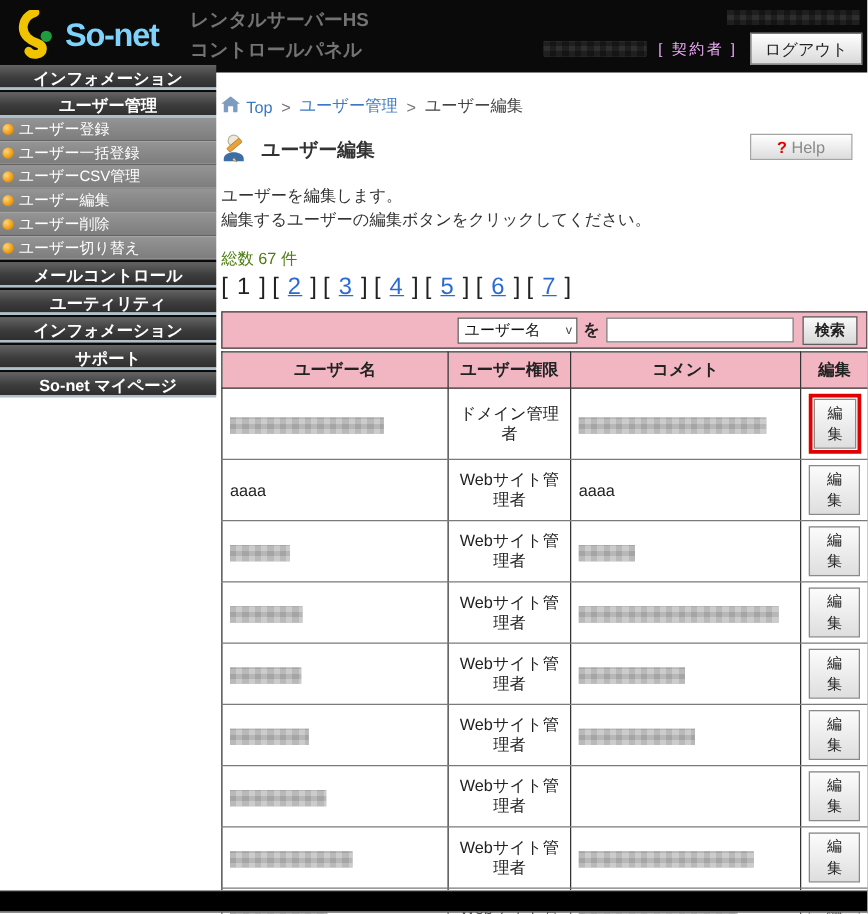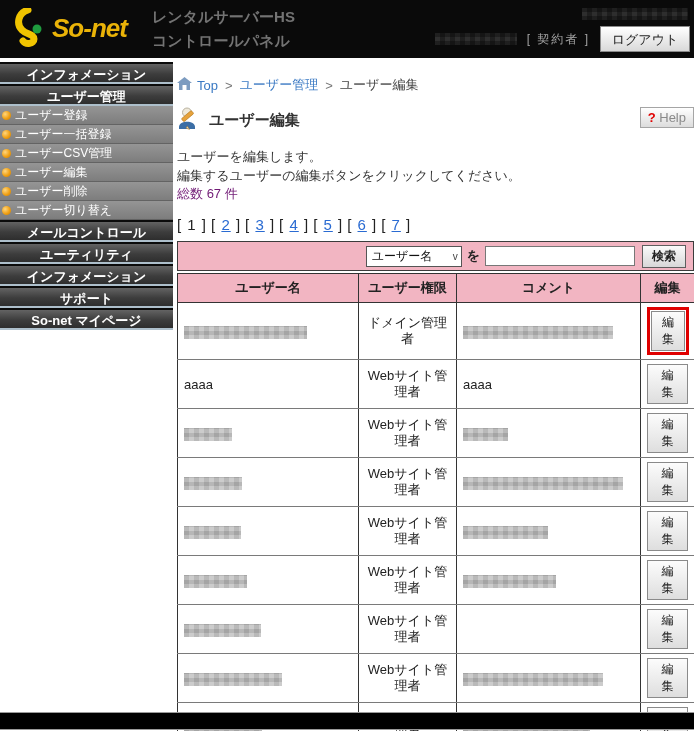--- a/index.html
+++ b/index.html
@@ -4,59 +4,59 @@
 <style>
   * { box-sizing: border-box; }
   html,body { margin:0; padding:0; }
   body {
     width:694px; height:731px; position:relative; background:#fff;
     font-family:"Liberation Sans","DejaVu Sans",sans-serif; color:#222; overflow:hidden;
   }
   
   .topbar { position:absolute; top:0; left:0; width:694px; height:58px; background:#0a0a0a; }
   .brand { position:absolute; left:12px; top:8px; display:flex; align-items:center; }
-  .brand-word { color:#eab308; font-weight:bold; font-style:italic; font-size:26px; letter-spacing:-1px; margin-left:4px; }
+  .brand-word { color:#7dd3fc; font-weight:bold; font-size:26px; letter-spacing:-1px; margin-left:4px; }
   .service-title { position:absolute; left:152px; top:5px; color:#737373; font-size:15px; line-height:24px; font-weight:bold; }
   .redact-dark { display:inline-block; height:12px;
     background: repeating-linear-gradient(90deg, #454545 0 5px, #2e2e2e 5px 10px),
                 repeating-linear-gradient(0deg, #3a3a3a 0 4px, #555 4px 8px);
     background-blend-mode:overlay; }
   .hdr-blur1 { position:absolute; right:6px; top:8px; width:106px; }
   .hdr-line2 { position:absolute; right:4px; top:26px; display:flex; align-items:center; }
   .hdr-blur2 { width:82px; margin-right:10px; }
-  .account-type { color:#a3a3a3; font-size:12px; letter-spacing:2px; margin-right:10px; white-space:nowrap; }
+  .account-type { color:#f0abfc; font-size:12px; letter-spacing:2px; margin-right:10px; white-space:nowrap; }
   .logout-btn { width:90px; height:26px; background:linear-gradient(180deg,#ffffff,#d9d9d9);
     border:1px solid #8a8a8a; font-size:13px; color:#222; text-align:center; line-height:24px; cursor:pointer;
     font-family:inherit; }
   
-  .sidebar { position:absolute; left:0; top:62px; width:173px; }
+  .sidebar { position:absolute; left:0; top:50px; width:173px; }
   .nav-header { height:22px; line-height:22px; text-align:center; color:#fff; font-weight:bold; font-size:13px;
     background:linear-gradient(180deg,#636363 0%,#3d3d3d 55%,#2e2e2e 100%);
     border-top:2px solid #0b0b0b; border-bottom:2px solid #adbfcb; cursor:pointer; }
   .nav-sub { height:19px; line-height:19px; color:#fff; font-size:12px; padding-left:15px; position:relative;
     background:linear-gradient(180deg,#959595,#7d7d7d); border-bottom:1px solid #636363; cursor:pointer; white-space:nowrap; }
   .bullet { position:absolute; left:2px; top:5px; width:9px; height:9px; border-radius:50%;
     background:radial-gradient(circle at 35% 35%, #ffd67e 0%, #f0a014 55%, #c97a00 100%); }
   
   .main { position:absolute; left:177px; top:62px; width:517px; }
   .breadcrumb { margin-top:14px; font-size:13px; color:#555; display:flex; align-items:center; }
   .breadcrumb .sep { margin:0 7px; color:#777; }
   .crumb-link { color:#3a79c3; text-decoration:none; cursor:pointer; }
   .crumb-current { color:#444; }
   .home-icon { margin-right:5px; display:inline-block; }
   .title-row { margin-top:13px; height:27px; position:relative; display:flex; align-items:center; }
   .page-title { font-size:15px; font-weight:bold; color:#333; margin-left:6px; }
-  .help-btn { position:absolute; right:0; top:0; height:21px; padding:0 7px; line-height:19px;
+  .help-btn { position:absolute; right:12px; top:0; height:21px; padding:0 21px; line-height:19px;
     background:linear-gradient(180deg,#ffffff,#dcdcdc); border:1px solid #a5a5a5; font-size:13px; cursor:pointer;
     font-family:inherit; }
   .help-q { color:#e00000; font-weight:bold; }
   .help-word { color:#8a8a8a; }
   .description { margin-top:13px; font-size:13px; color:#333; line-height:19px; }
-  .total-line { margin-top:0; font-size:13px; color:#701a75; }
-  .pagination { margin-top:13px; font-size:15px; color:#222; }
+  .total-line { margin-top:13px; font-size:13px; color:#4d7c0f; }
+  .pagination { margin-top:3px; font-size:19px; color:#222; }
   .page-slot { margin-right:4px; letter-spacing:1px; }
   .page-link { color:#2a6bd2; text-decoration:underline; cursor:pointer; }
   .page-current { color:#222; }
   
   .search-bar { margin-top:8px; height:30px; background:#f2b5c2; border:1px solid #3c3c3c;
     display:flex; align-items:center; justify-content:flex-end; padding-right:7px; }
   .select-box { width:96px; height:21px; background:#fff; border:1px solid #555; display:flex; align-items:center;
     font-size:12px; color:#111; padding:0 3px 0 5px; cursor:pointer; }
   .select-box .sel-label { flex:1; white-space:nowrap; }
   .select-box .chev { color:#444; font-size:10px; }

